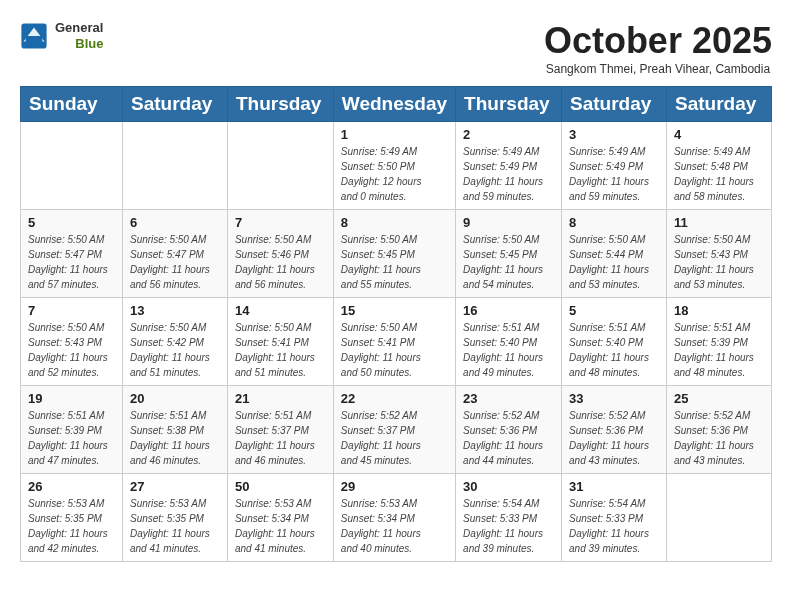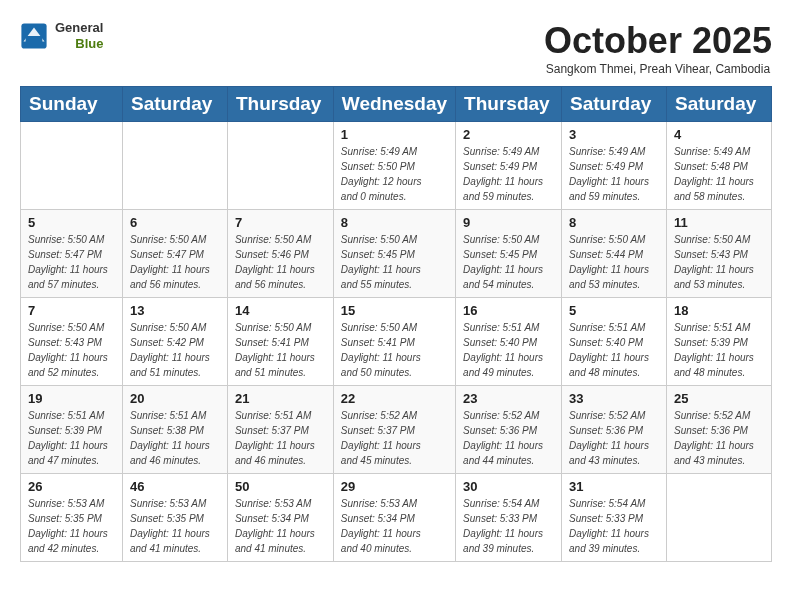--- a/index.html
+++ b/index.html
@@ -311,21 +311,21 @@
       </tr>
       <tr>
         <td>
           <div class="day-number">26</div>
           <div class="day-info" style="white-space: pre-line;">Sunrise: 5:53 AM
 Sunset: 5:35 PM
 Daylight: 11 hours
 and 42 minutes.</div>
         </td>
         <td>
-          <div class="day-number">46</div>
+          <div class="day-number">27</div>
           <div class="day-info" style="white-space: pre-line;">Sunrise: 5:53 AM
 Sunset: 5:35 PM
 Daylight: 11 hours
 and 41 minutes.</div>
         </td>
         <td>
           <div class="day-number">50</div>
           <div class="day-info" style="white-space: pre-line;">Sunrise: 5:53 AM
 Sunset: 5:34 PM
 Daylight: 11 hours

